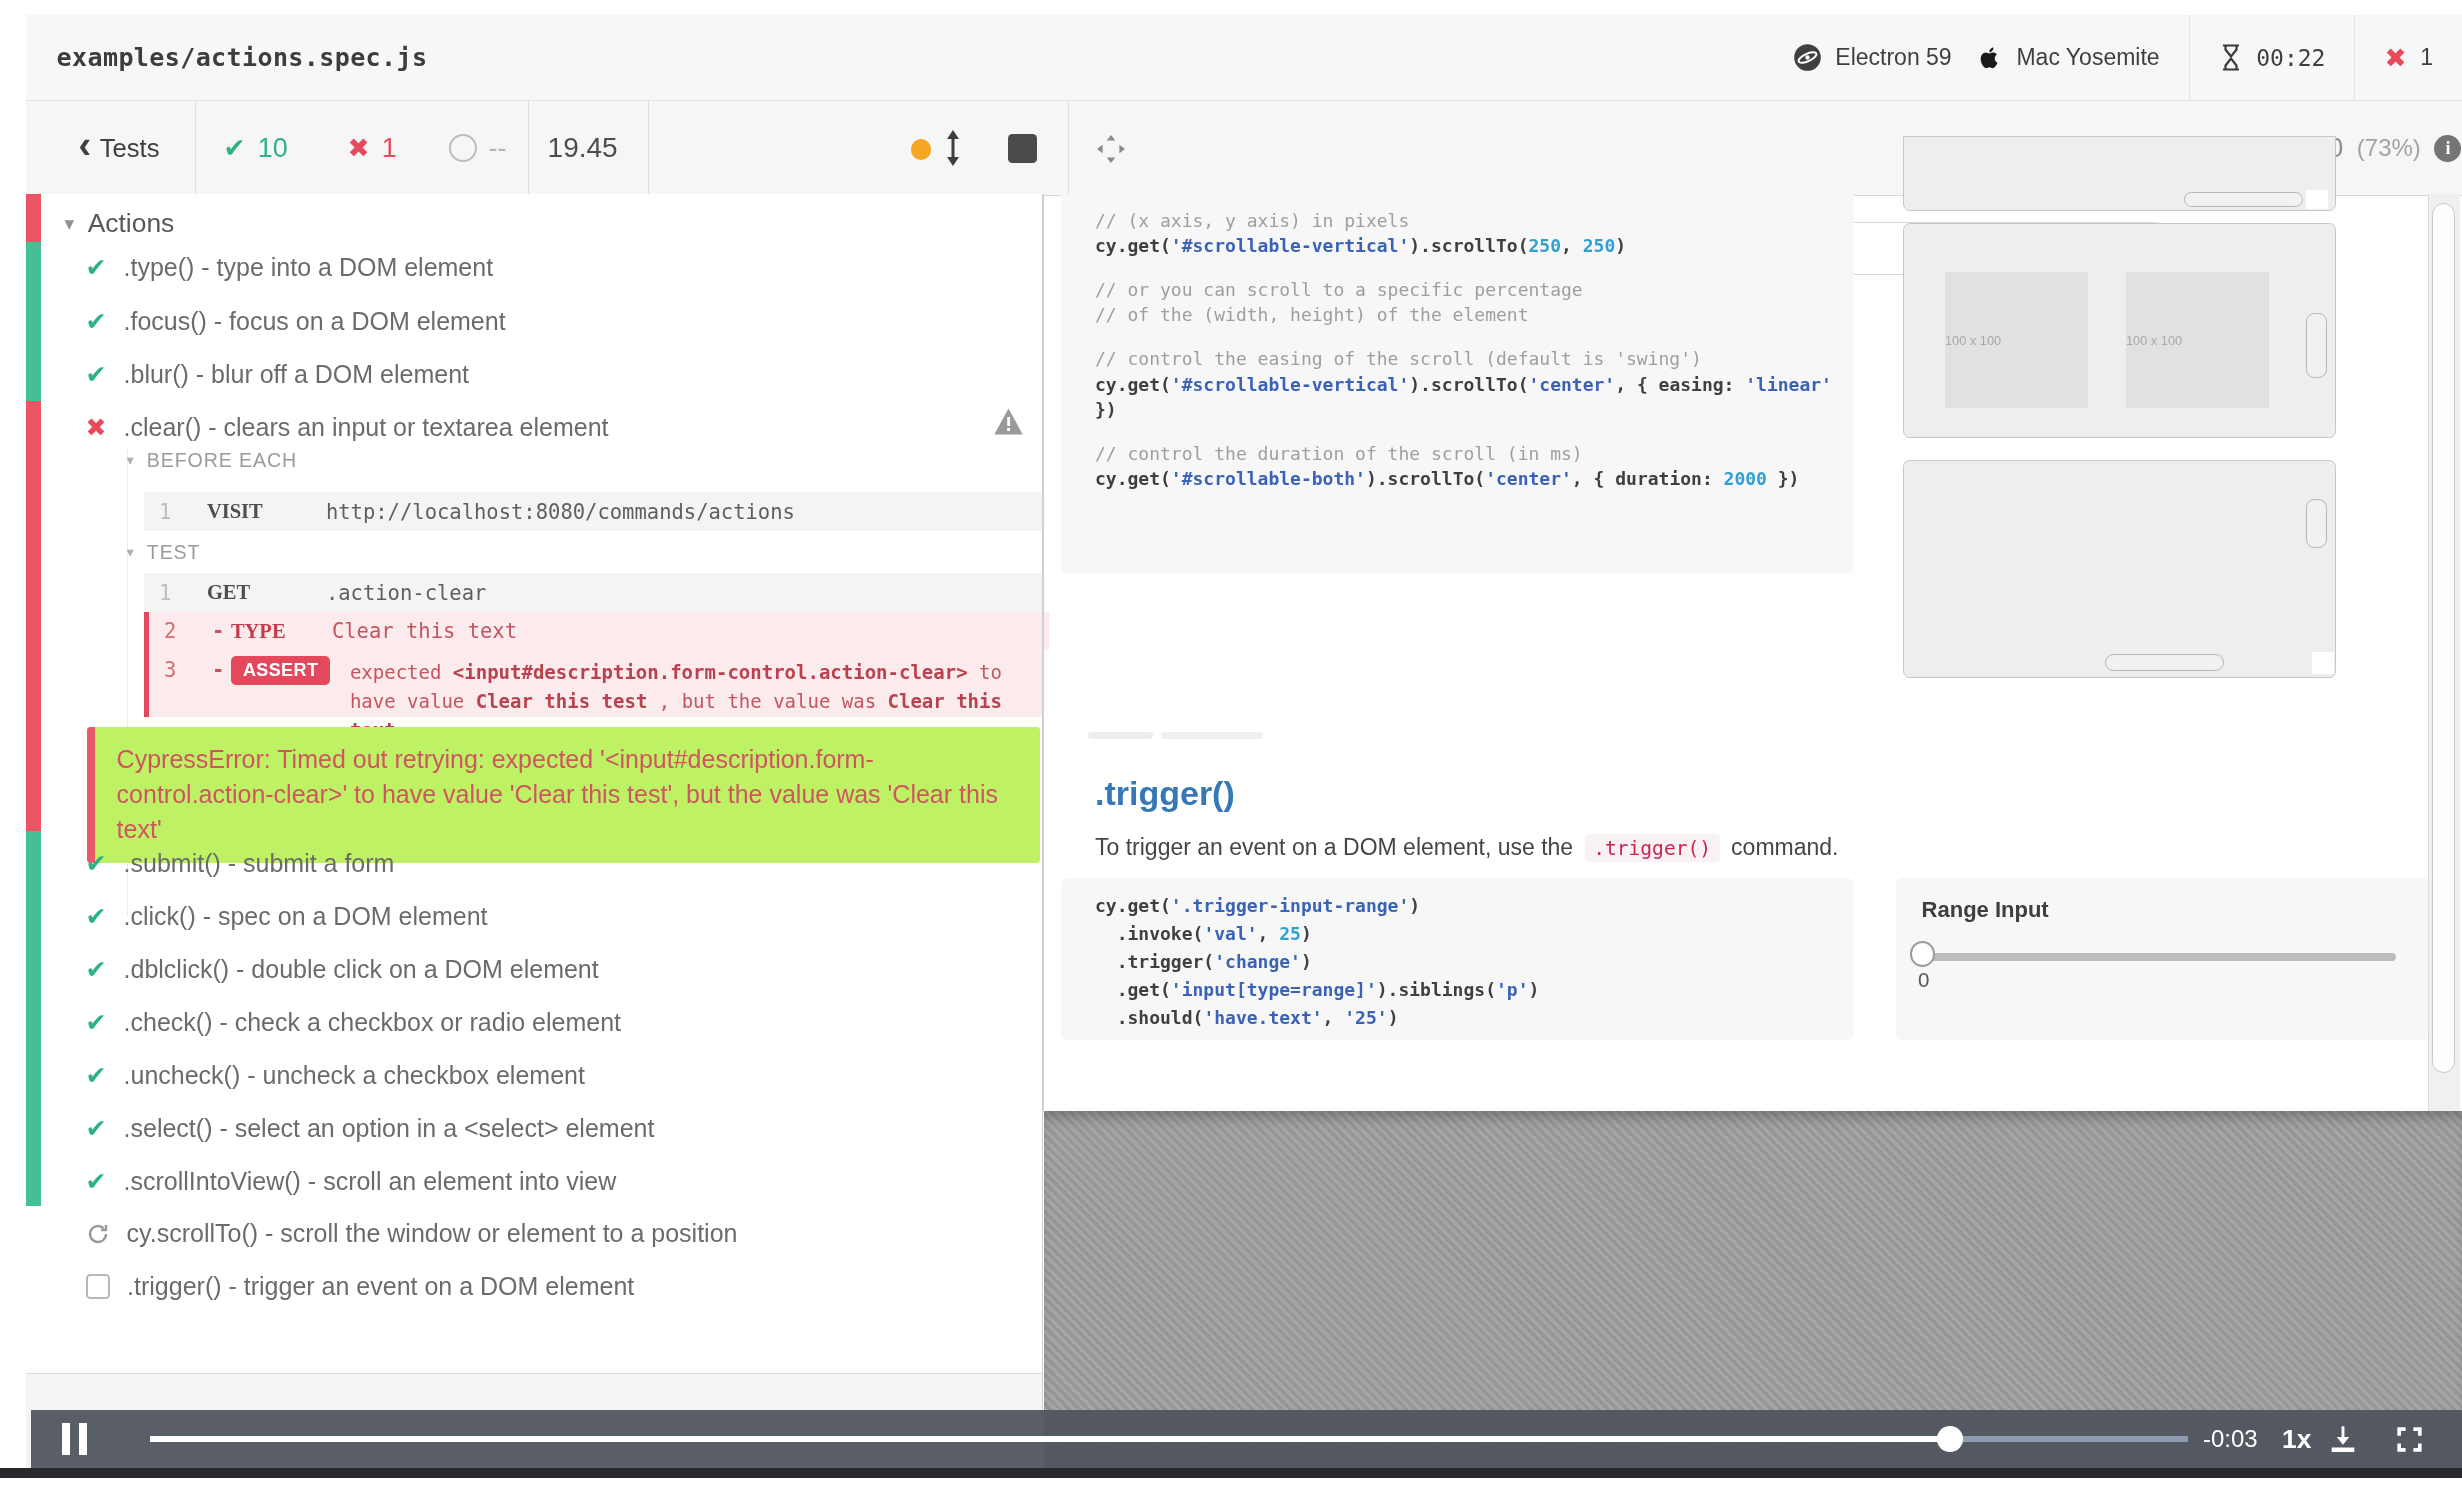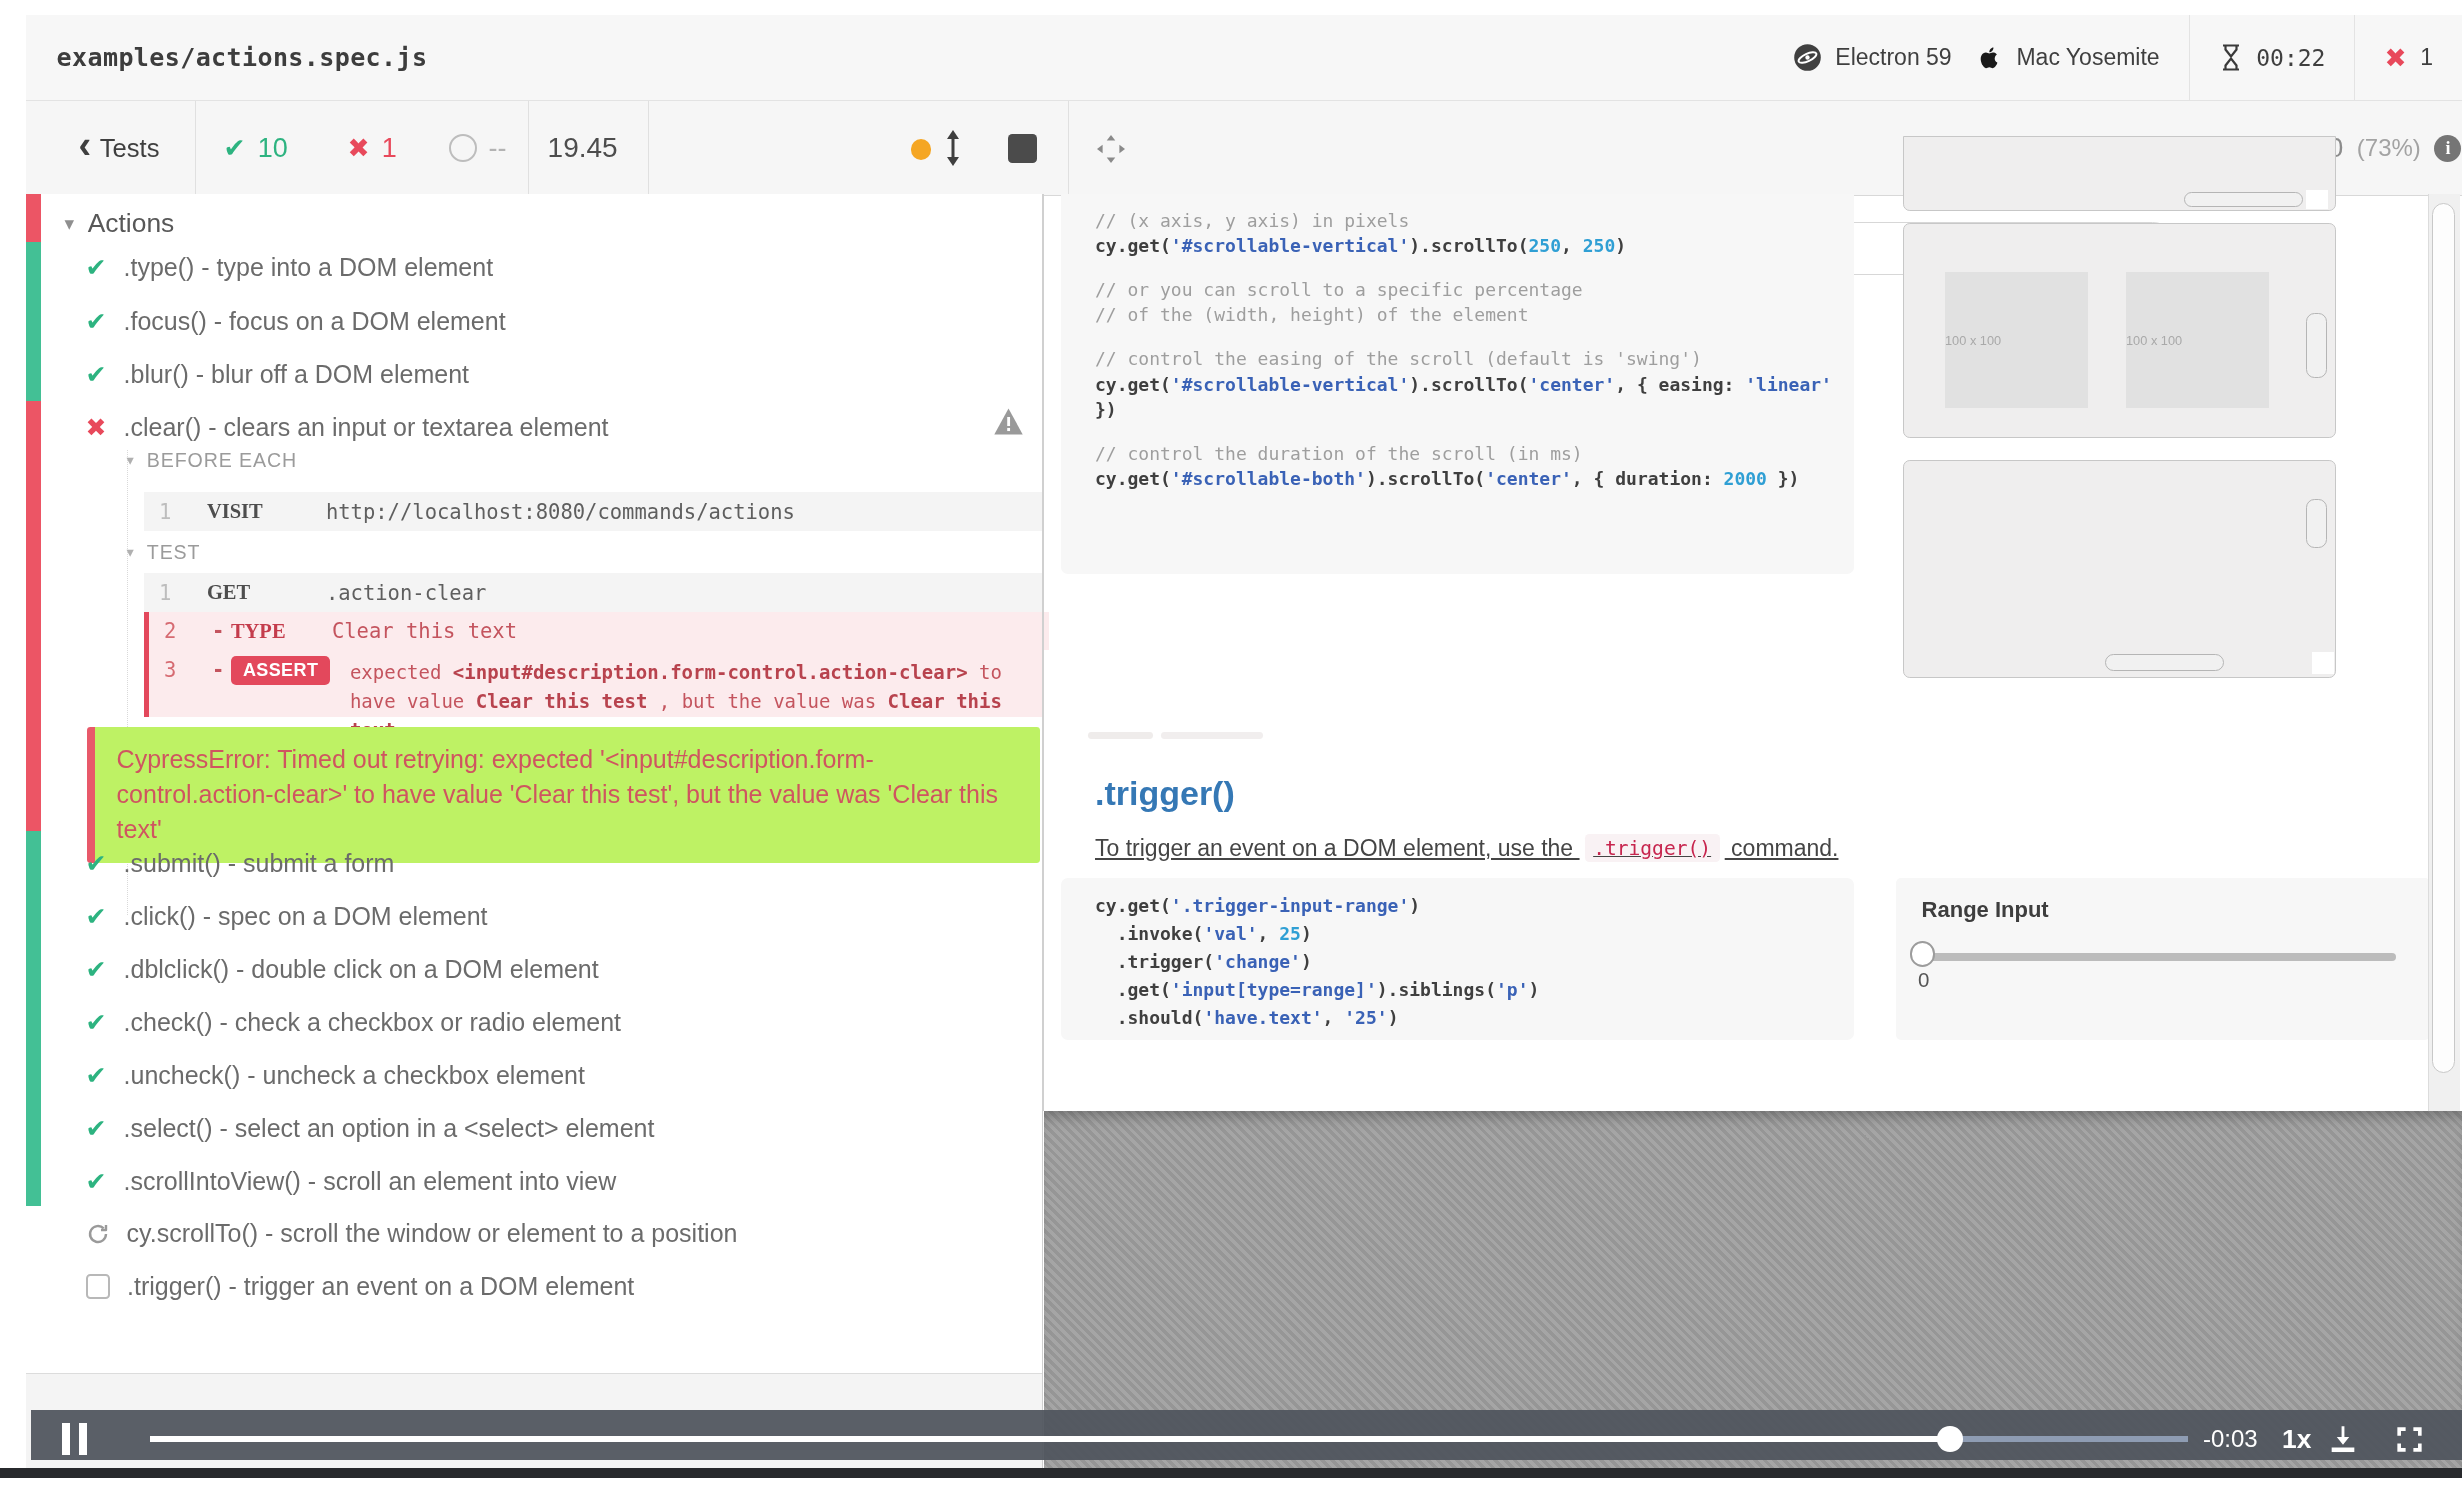--- a/index.html
+++ b/index.html
@@ -64,33 +64,33 @@
   .tk-d{color:#3f3f3f;font-weight:bold;}
   .tk-s{color:#3a62b6;font-weight:bold;}
   .tk-n{color:#2f9fd4;font-weight:bold;}
   .tk-c{color:#9e9e9e;}
   .tk-r{color:#c4545e;}
   .tk-rb{color:#b8434e;font-weight:bold;}
   .demo-box{background:#efeeee;border:1.7px solid #c7c7c7;border-radius:6.8px;box-sizing:border-box;}
   .ph-square{background:#e1e1e1;display:flex;align-items:center;font-size:12.8px;color:#a9a9a9;}
   .sb-thumb{background:#f1f1f1;border:1.7px solid #b5b5b5;border-radius:8.5px;box-sizing:border-box;}
   .trig-head{font-size:34px;font-weight:bold;color:#3578b5;}
-  .trig-para{font-size:23px;color:#454545;display:flex;align-items:flex-end;gap:5.1px;white-space:pre;text-decoration:underline;}
+  .trig-para{font-size:23px;color:#454545;display:flex;align-items:flex-start;gap:5.1px;white-space:pre;}
   .inline-code{font-family:"DejaVu Sans Mono",monospace;font-size:19.6px;color:#c7254e;background:#f9f2f4;
     padding:2.6px 8.5px;border-radius:4.3px;}
   .range-card{left:1896px;top:878px;width:534px;height:162px;background:#f7f7f7;border-radius:5.1px;}
   .range-track{left:25.6px;top:75px;width:474px;height:7.7px;background:#bcbcbc;border-radius:4.3px;}
   .range-thumb{left:13.6px;top:63px;width:25.6px;height:25.6px;background:#fff;border:2.6px solid #9c9c9c;border-radius:50%;box-sizing:border-box;}
   .iframe-sb{left:2428px;top:194px;width:31px;height:917px;background:#f0f0f0;border-left:0.9px solid #dcdcdc;}
   .iframe-sb-thumb{left:2.6px;top:8.5px;width:23px;height:870px;background:#fdfdfd;border:1.7px solid #c8c8c8;border-radius:12px;box-sizing:border-box;}
   .hatch{left:1044px;top:1111px;width:1419px;height:357px;
     background:repeating-linear-gradient(45deg,#a5a5a5 0 3.4px,#969696 3.4px 6.8px);
     box-shadow:inset 0 12px 13.6px -6.8px rgba(0,0,0,.28);}
   
-  .player{left:31px;top:1410px;width:2432px;height:50px;background:rgba(80,85,93,.94);}
+  .player{left:31px;top:1410px;width:2432px;height:68px;background:rgba(80,85,93,.94);}
   .pause-bar{top:12.8px;width:7.7px;height:32px;background:#fff;}
   .ptrack-played{left:119px;top:26.4px;width:1799px;height:6px;background:#fff;}
   .ptrack-rest{left:1918px;top:26.4px;width:239px;height:6px;background:#8e9cb3;}
   .pthumb{left:1906px;top:16px;width:25.6px;height:25.6px;background:#fff;border-radius:50%;}
   .ptime{left:2172px;top:0;height:58px;line-height:58px;font-size:24px;color:#fff;}
   .prate{left:2251px;top:0;height:58px;line-height:58px;font-size:26.4px;color:#fff;font-weight:600;}
   .under-strip{left:0px;top:1468px;width:2462px;height:10.2px;background:#27292c;}
 </style>
 </head>
 <body>

